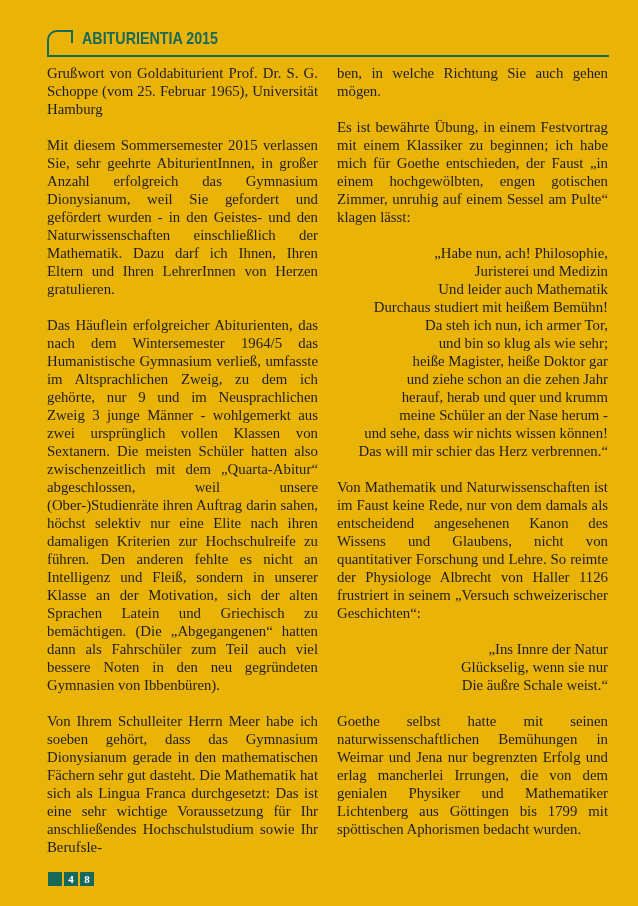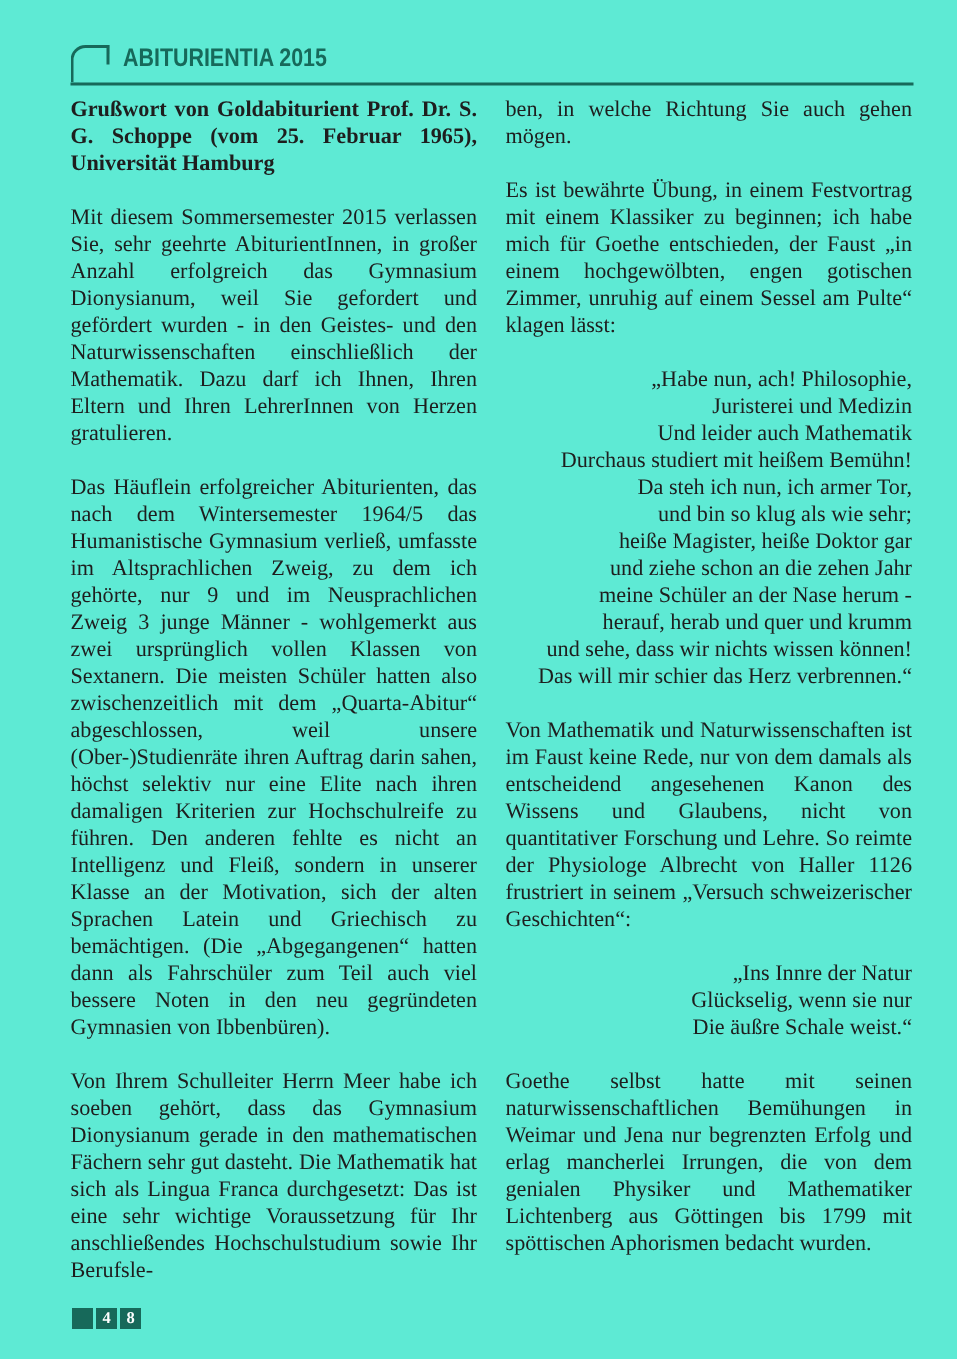--- a/index.html
+++ b/index.html
@@ -8,21 +8,21 @@
   }
   html,body{margin:0;padding:0;}
   body{
     width:638px;height:906px;
     background:#ffffff;
     font-family:"Liberation Serif","DejaVu Serif",serif;
     color:var(--body-text);
     position:relative;
     overflow:hidden;
   }
-  .page{position:absolute;inset:0;background:#5eead4;padding-left:28px;}
+  .page{position:absolute;inset:0;background:#eab308;padding-left:28px;}
 
   
   .page-header{position:absolute;left:0;top:0;width:638px;height:64px;}
   .tab-mark{
     position:absolute;left:47px;top:30px;width:26px;height:25px;
     border-top:2px solid var(--accent);
     border-left:2px solid var(--accent);
     border-top-left-radius:10px;
     box-sizing:border-box;
   }
@@ -49,21 +49,21 @@
     display:flex;gap:19px;
   }
   .col{
     flex:1;min-width:0;
     font-size:14.8px;line-height:18px;
     text-align:justify;
     hyphens:auto;-webkit-hyphens:auto;
   }
   .para{margin:18px 0 0 0;}
   .col > :first-child{margin-top:0;}
-  .heading{font-weight:bold;}
+  .heading{font-weight:normal;}
   .verse{margin:18px 0 0 0;text-align:right;}
   .verse-line{white-space:nowrap;}
 
   
   .page-footer{
     position:absolute;left:48px;bottom:20px;
     display:flex;gap:2px;
   }
   .pg-square{
     width:14px;height:14px;
@@ -100,22 +100,22 @@
 
       <div class="verse">
         <div class="verse-line">„Habe nun, ach! Philosophie,</div>
         <div class="verse-line">Juristerei und Medizin</div>
         <div class="verse-line">Und leider auch Mathematik</div>
         <div class="verse-line">Durchaus studiert mit heißem Bemühn!</div>
         <div class="verse-line">Da steh ich nun, ich armer Tor,</div>
         <div class="verse-line">und bin so klug als wie sehr;</div>
         <div class="verse-line">heiße Magister, heiße Doktor gar</div>
         <div class="verse-line">und ziehe schon an die zehen Jahr</div>
+        <div class="verse-line">herauf, herab und quer und krumm</div>
         <div class="verse-line">meine Schüler an der Nase herum -</div>
-        <div class="verse-line">herauf, herab und quer und krumm</div>
         <div class="verse-line">und sehe, dass wir nichts wissen können!</div>
         <div class="verse-line">Das will mir schier das Herz verbrennen.“</div>
       </div>
 
       <p class="para">Von Mathematik und Naturwissenschaften ist im Faust keine Rede, nur von dem damals als entscheidend angesehenen Kanon des Wissens und Glaubens, nicht von quantitativer Forschung und Lehre. So reimte der Physiologe Albrecht von Haller 1126 frustriert in seinem „Versuch schweizerischer Geschichten“:</p>
 
       <div class="verse">
         <div class="verse-line">„Ins Innre der Natur</div>
         <div class="verse-line">Glückselig, wenn sie nur</div>
         <div class="verse-line">Die äußre Schale weist.“</div>

